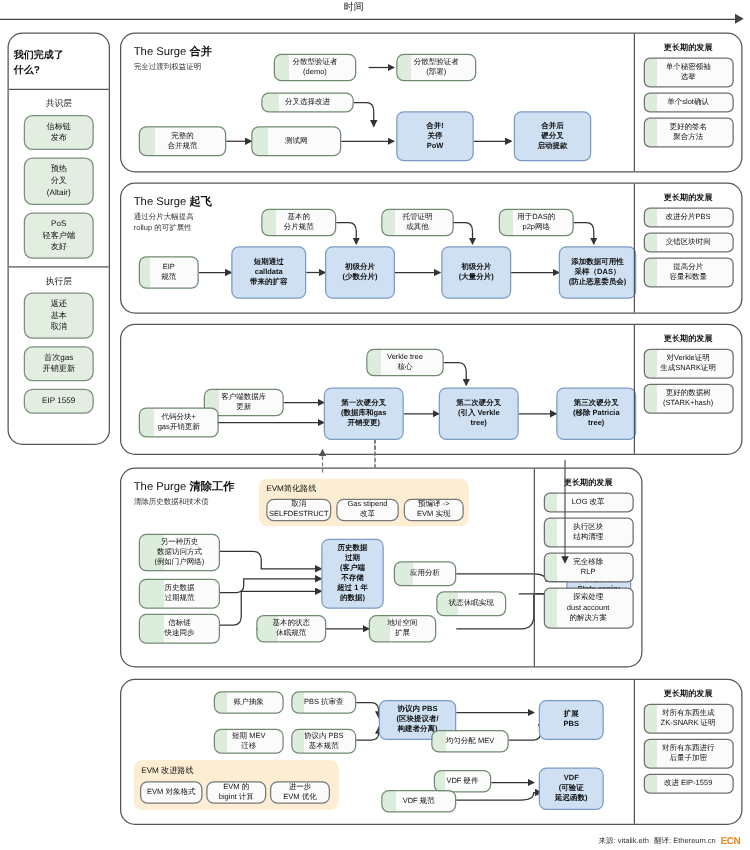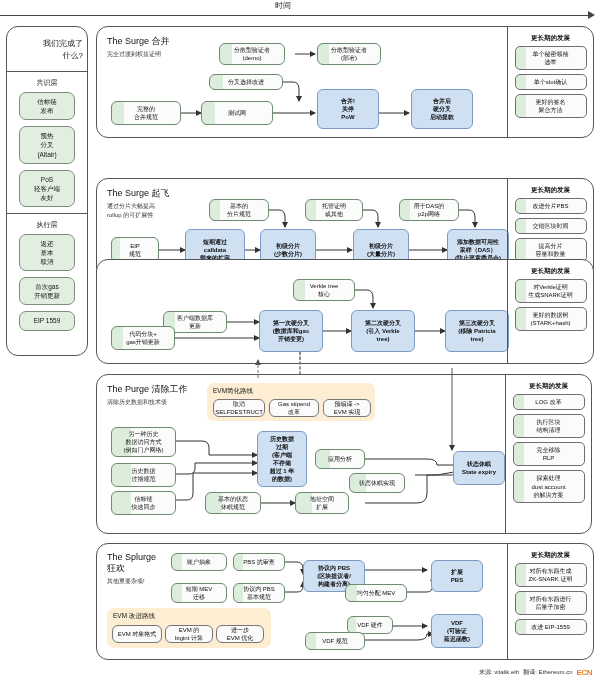--- a/index.html
+++ b/index.html
@@ -29,21 +29,21 @@
     border-bottom: 4.5px solid transparent;
   }
 
   
   .left-col {
     position: absolute; left: 6px; top: 26px; width: 82px; height: 330px;
     border: 1px solid #555; border-radius: 12px;
     background: #fff;
   }
   .left-title {
-    text-align: right; font-size: 8px; font-weight: normal; color: #111;
+    text-align: left; font-size: 8px; font-weight: bold; color: #111;
     padding: 11px 4px 10px 4px; line-height: 1.45;
     border-bottom: 1px solid #555;
   }
   .left-group-head {
     text-align: center; font-size: 7px; color: #111;
     padding: 6px 0 4px 0;
   }
   .left-sep { border-top: 1px solid #555; }
   .pill {
     width: 56px; margin: 0 auto 6px auto;
@@ -53,21 +53,21 @@
     padding: 4px 2px; line-height: 1.4;
   }
 
   
   .card {
     position: absolute;
     border: 1px solid #555; border-radius: 12px; background: #fff;
   }
   .card-head { position: absolute; left: 10px; top: 8px; }
   .card-title { font-size: 9px; color: #111; }
-  .card-title b { font-weight: normal; }
+  .card-title b { font-weight: bold; }
   .card-sub { font-size: 6px; color: #333; line-height: 1.5; margin-top: 2px; }
 
   .right-rail {
     position: absolute; top: 0; right: 0; bottom: 0; width: 86px;
     border-left: 1px solid #555;
   }
   .rail-head {
     text-align: center; font-size: 6.5px; font-weight: bold; color: #111;
     padding-top: 7px; padding-bottom: 3px;
   }
@@ -193,21 +193,21 @@
   <div class="right-rail">
     <div class="rail-head">更长期的发展</div>
     <div class="rail-item" style="white-space: pre-line;">单个秘密领袖
 选举</div>
     <div class="rail-item">单个slot确认</div>
     <div class="rail-item" style="white-space: pre-line;">更好的签名
 聚合方法</div>
   </div>
 </div>
 
-<div class="card" id="card-surge" style="left:96px; top:146px; width:498px; height:105px;margin-top:32px;">
+<div class="card" id="card-surge" style="left:96px; top:146px; width:498px; height:105px;">
   <div class="card-head">
     <div class="card-title">
       <span>The Surge</span>
       <b>起飞</b>
     </div>
     <div class="card-sub" style="white-space: pre-line;">通过分片大幅提高
 rollup 的可扩展性</div>
   </div>
 
   <svg class="wires">
@@ -276,21 +276,21 @@
 
   <div class="right-rail">
     <div class="rail-head">更长期的发展</div>
     <div class="rail-item" style="white-space: pre-line;">对Verkle证明
 生成SNARK证明</div>
     <div class="rail-item" style="white-space: pre-line;">更好的数据树
 (STARK+hash)</div>
   </div>
 </div>
 
-<div class="card" id="card-purge" style="left:96px; top:374px; width:496px; height:160px;">
+<div class="card" id="card-purge" style="left:96px; top:374px; width:418px; height:160px;">
   <div class="card-head">
     <div class="card-title">
       <span>The Purge</span>
       <b>清除工作</b>
     </div>
     <div class="card-sub">清除历史数据和技术债</div>
   </div>
 
   <div class="evm-band" style="left:110px; top:8px; width:168px; height:38px;">
     <div class="evm-band-label">EVM简化路线</div>
@@ -342,27 +342,20 @@
 结构清理</div>
     <div class="rail-item" style="white-space: pre-line;">完全移除
 RLP</div>
     <div class="rail-item" style="white-space: pre-line;">探索处理
 dust account
 的解决方案</div>
   </div>
 </div>
 
 <div class="card" id="card-splurge" style="left:96px; top:543px; width:498px; height:117px;">
-  <div class="card-head">
-    <div class="card-title">
-      <span>The Splurge</span>
-      <b style="display:block;">狂欢</b>
-    </div>
-    <div class="card-sub">其他重要杂项!</div>
-  </div>
 
   <svg class="wires">
     <path d="M188,18 L200,18 Q206,18 206,25 L206,30" stroke="#333" fill="none" marker-end="url(#ah)"></path>
     <path d="M164,48 L176,48" stroke="#333" fill="none" marker-end="url(#ah)"></path>
     <path d="M188,48 L200,48 Q206,48 206,42 L206,38" stroke="#333" fill="none" marker-end="url(#ah)"></path>
     <path d="M268,26 L330,26" stroke="#333" fill="none" marker-end="url(#ah)"></path>
     <path d="M310,48 L330,48 Q336,48 336,40 L336,32" stroke="#333" fill="none" marker-end="url(#ah)"></path>
     <path d="M296,82 L330,82" stroke="#333" fill="none" marker-end="url(#ah)"></path>
     <path d="M268,96 L320,96 Q330,96 330,90 L336,90" stroke="#333" fill="none" marker-end="url(#ah)"></path>
   </svg>

